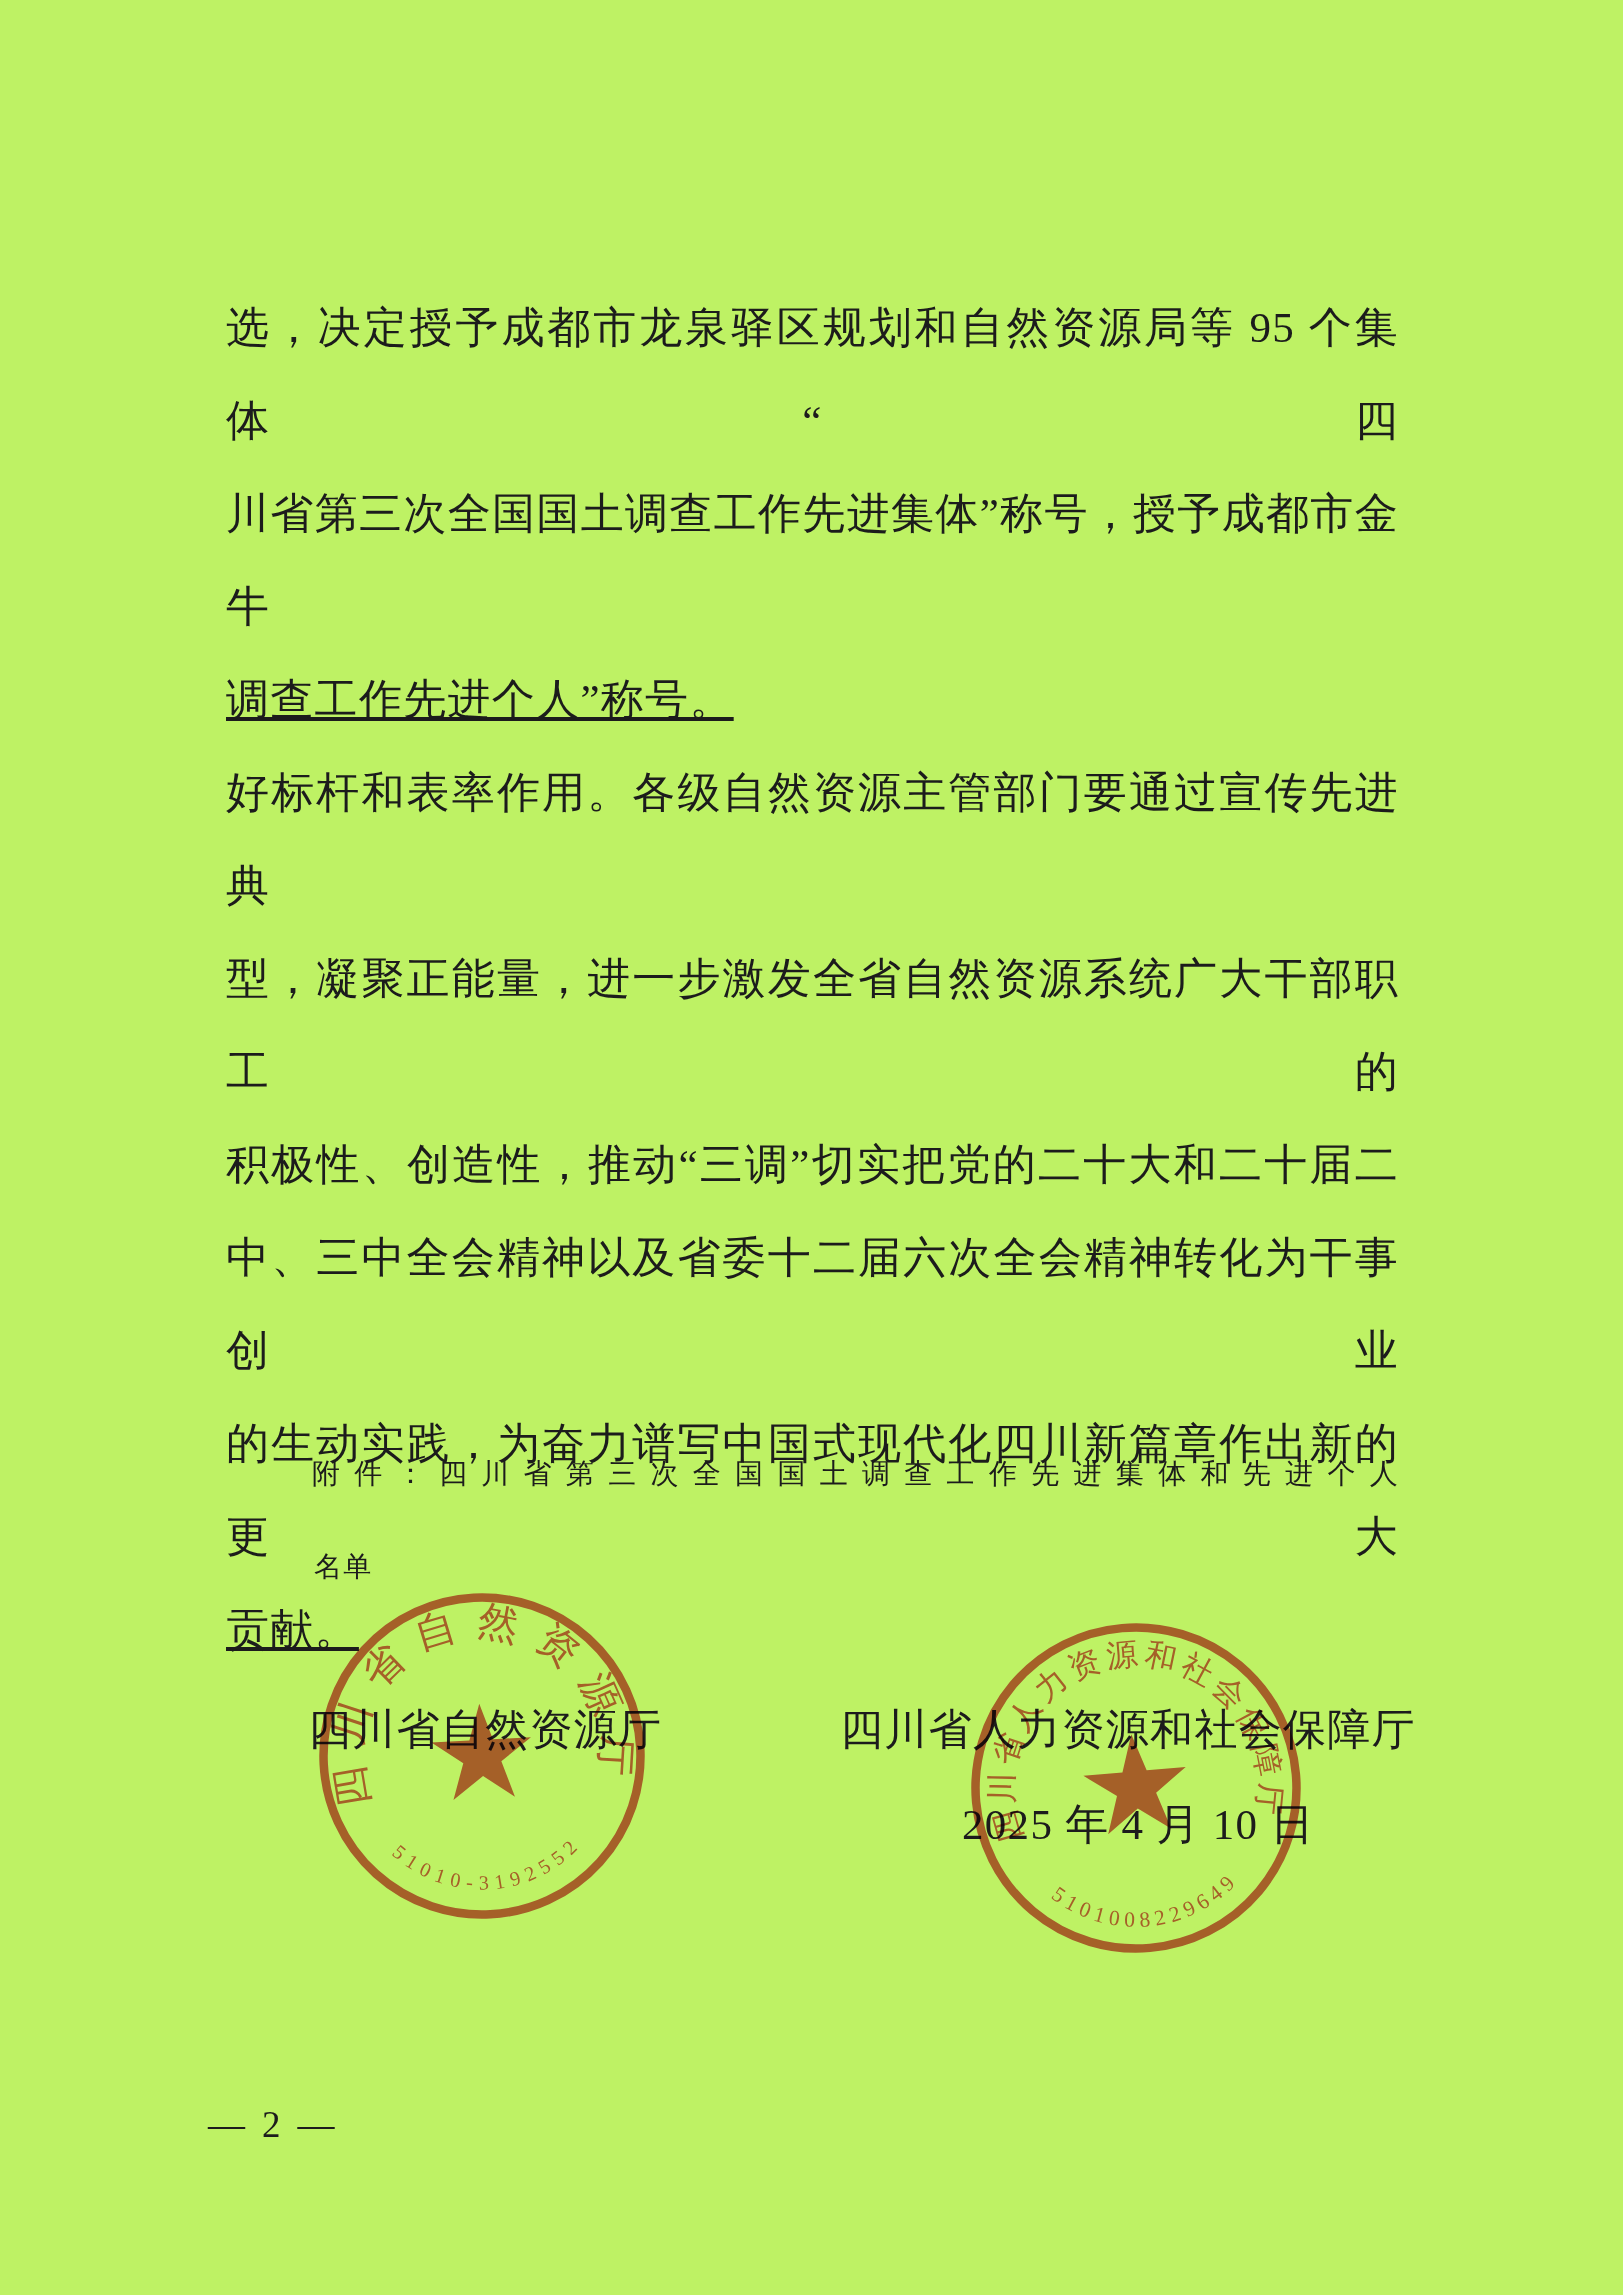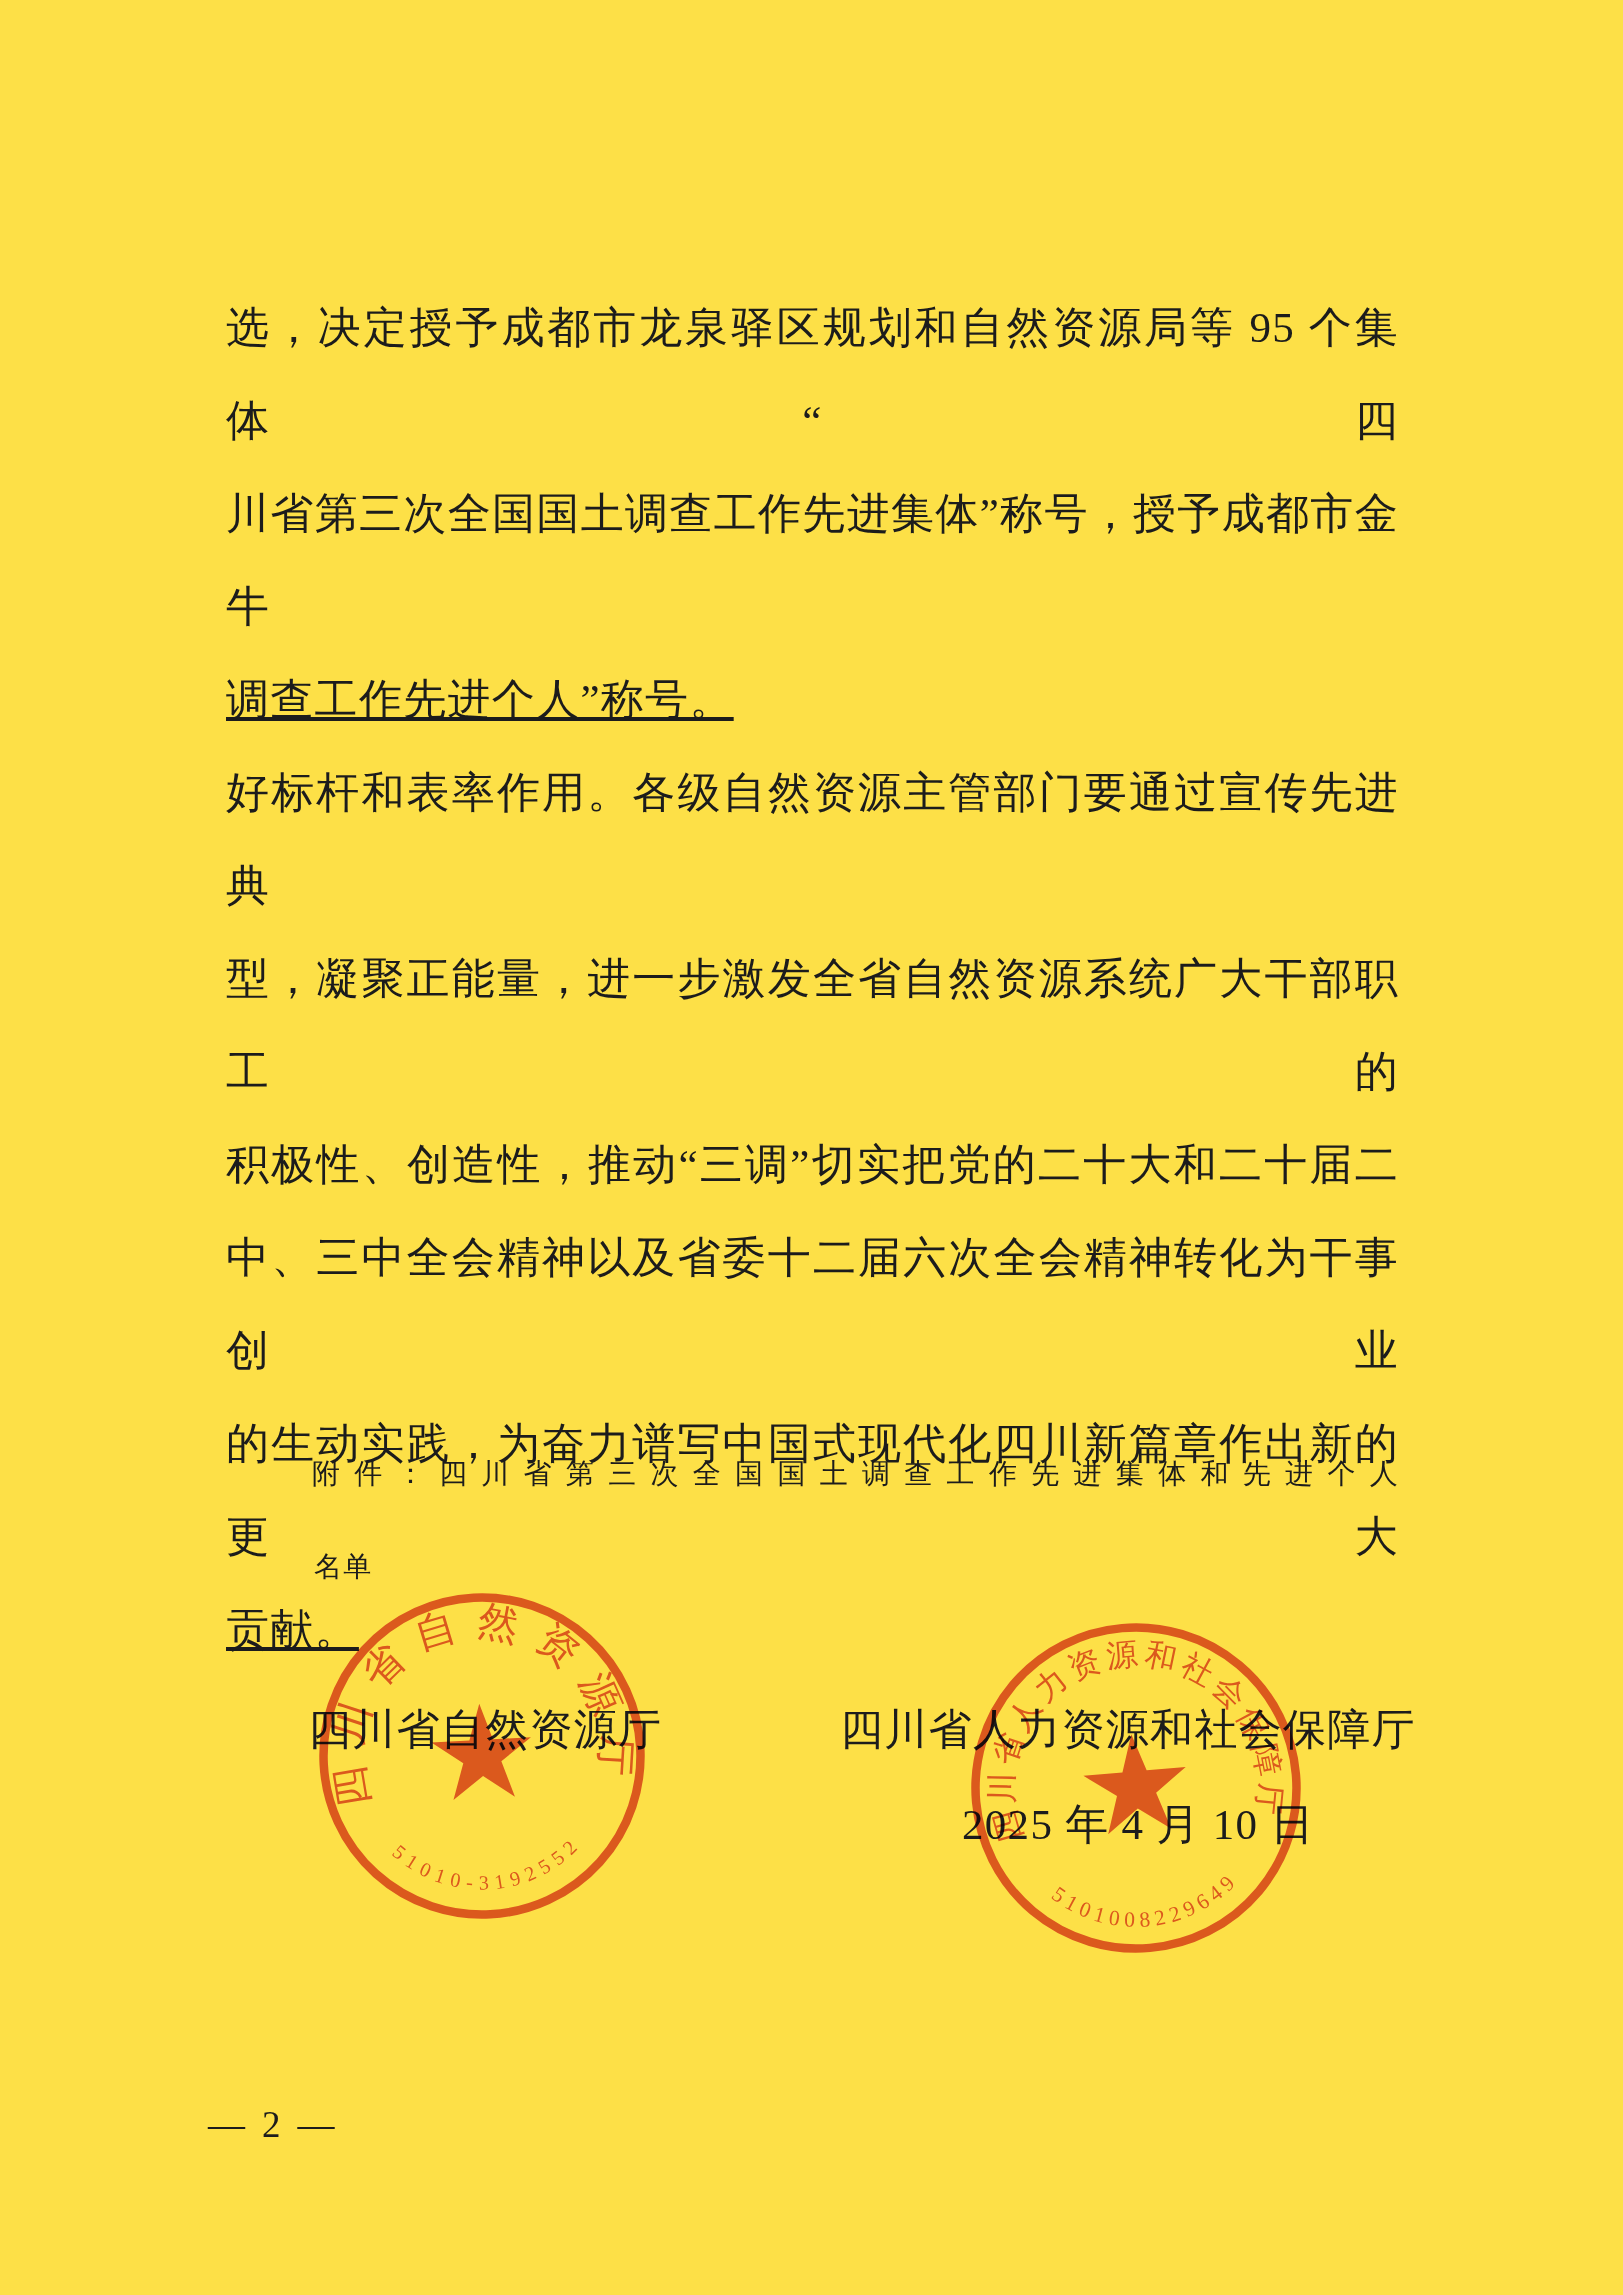--- a/index.html
+++ b/index.html
@@ -9,21 +9,21 @@
   html,body{margin:0;padding:0;}
   body{
     width:1623px;height:2295px;
     background:#f4f4f2;
     font-family:"Liberation Serif", serif;
     color:var(--ink);
   }
   .page{
     position:absolute;left:0;top:0;
     width:1623px;height:2295px;
-    background:#fde047;
+    background:#bef264;
     overflow:hidden;
   }
   
   .body-text{
     position:absolute;left:226px;top:281px;width:1173px;
     font-size:43px;line-height:93px;
     letter-spacing:1.3px;
   }
   .line{
     text-align:justify;

